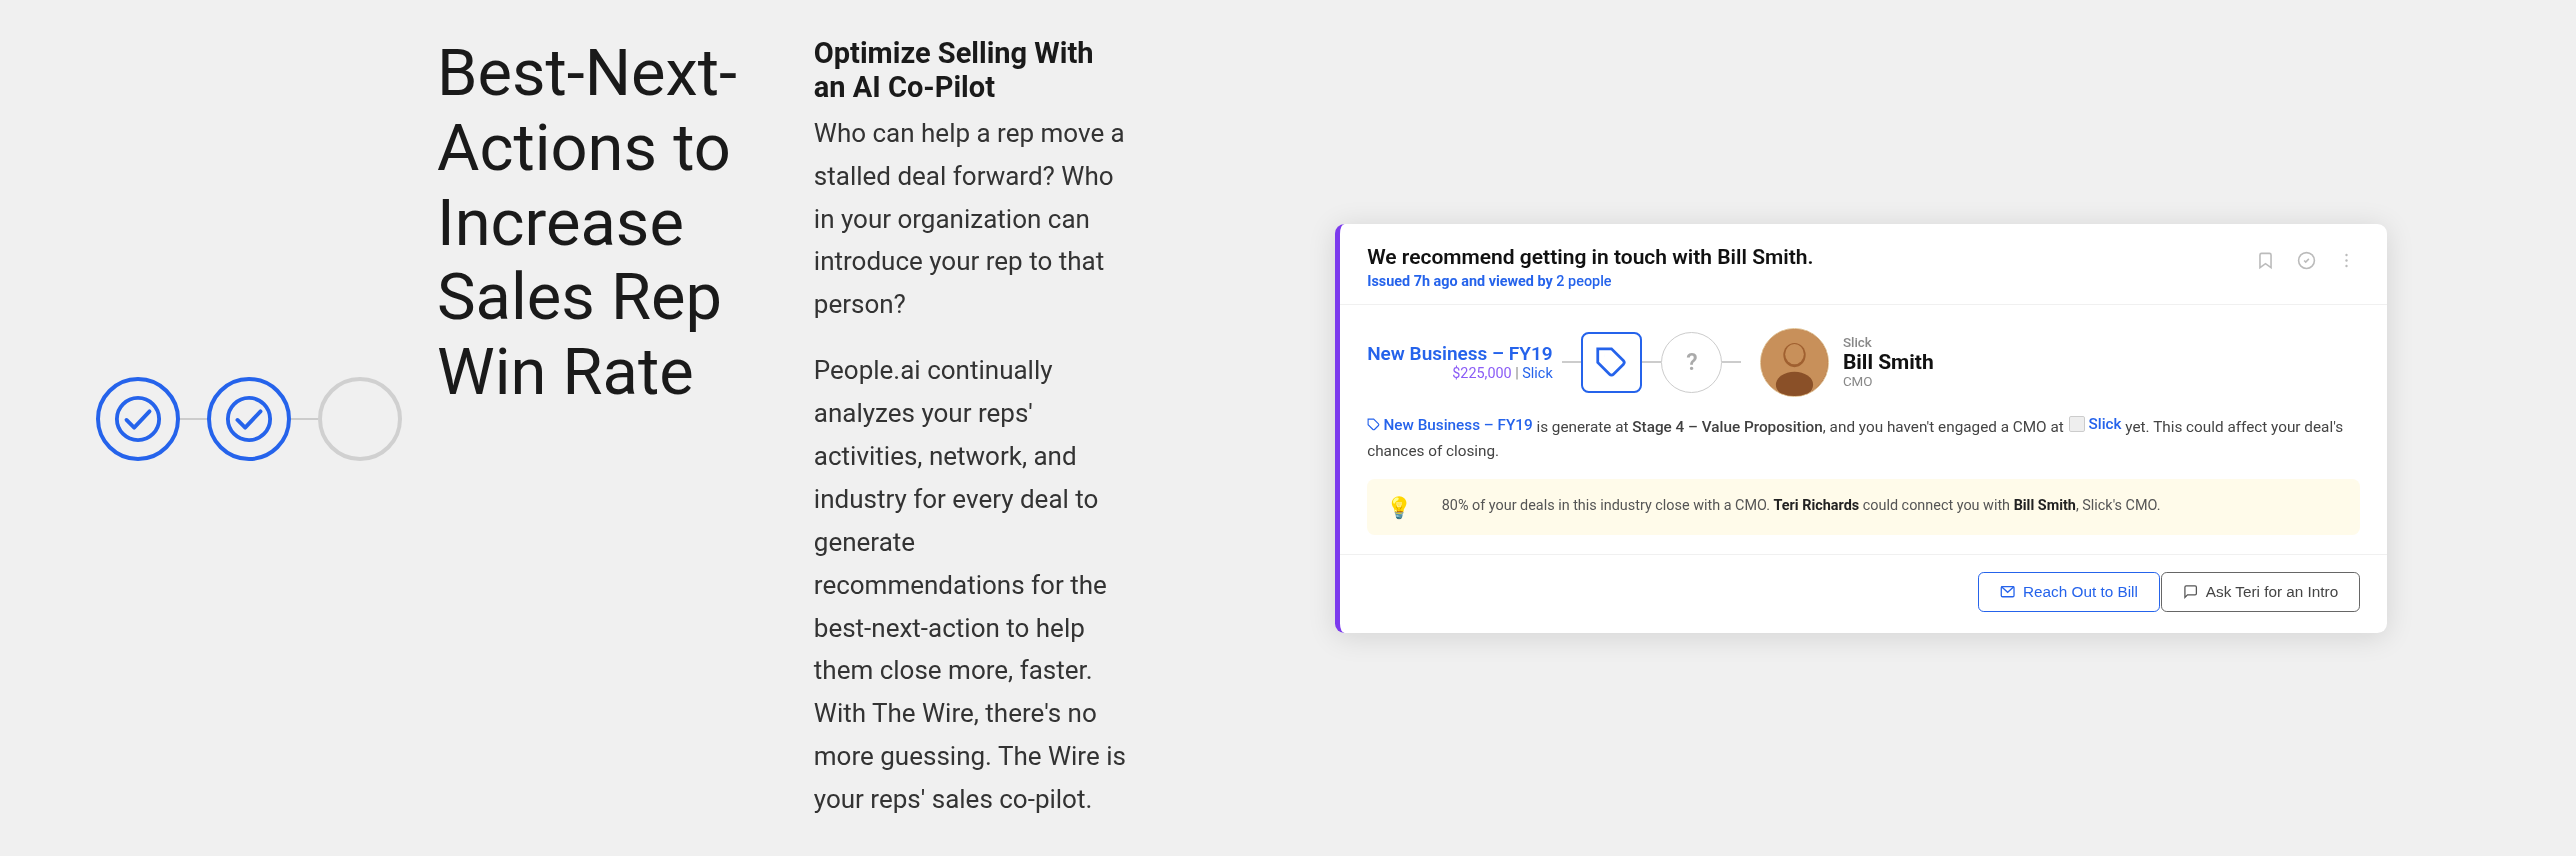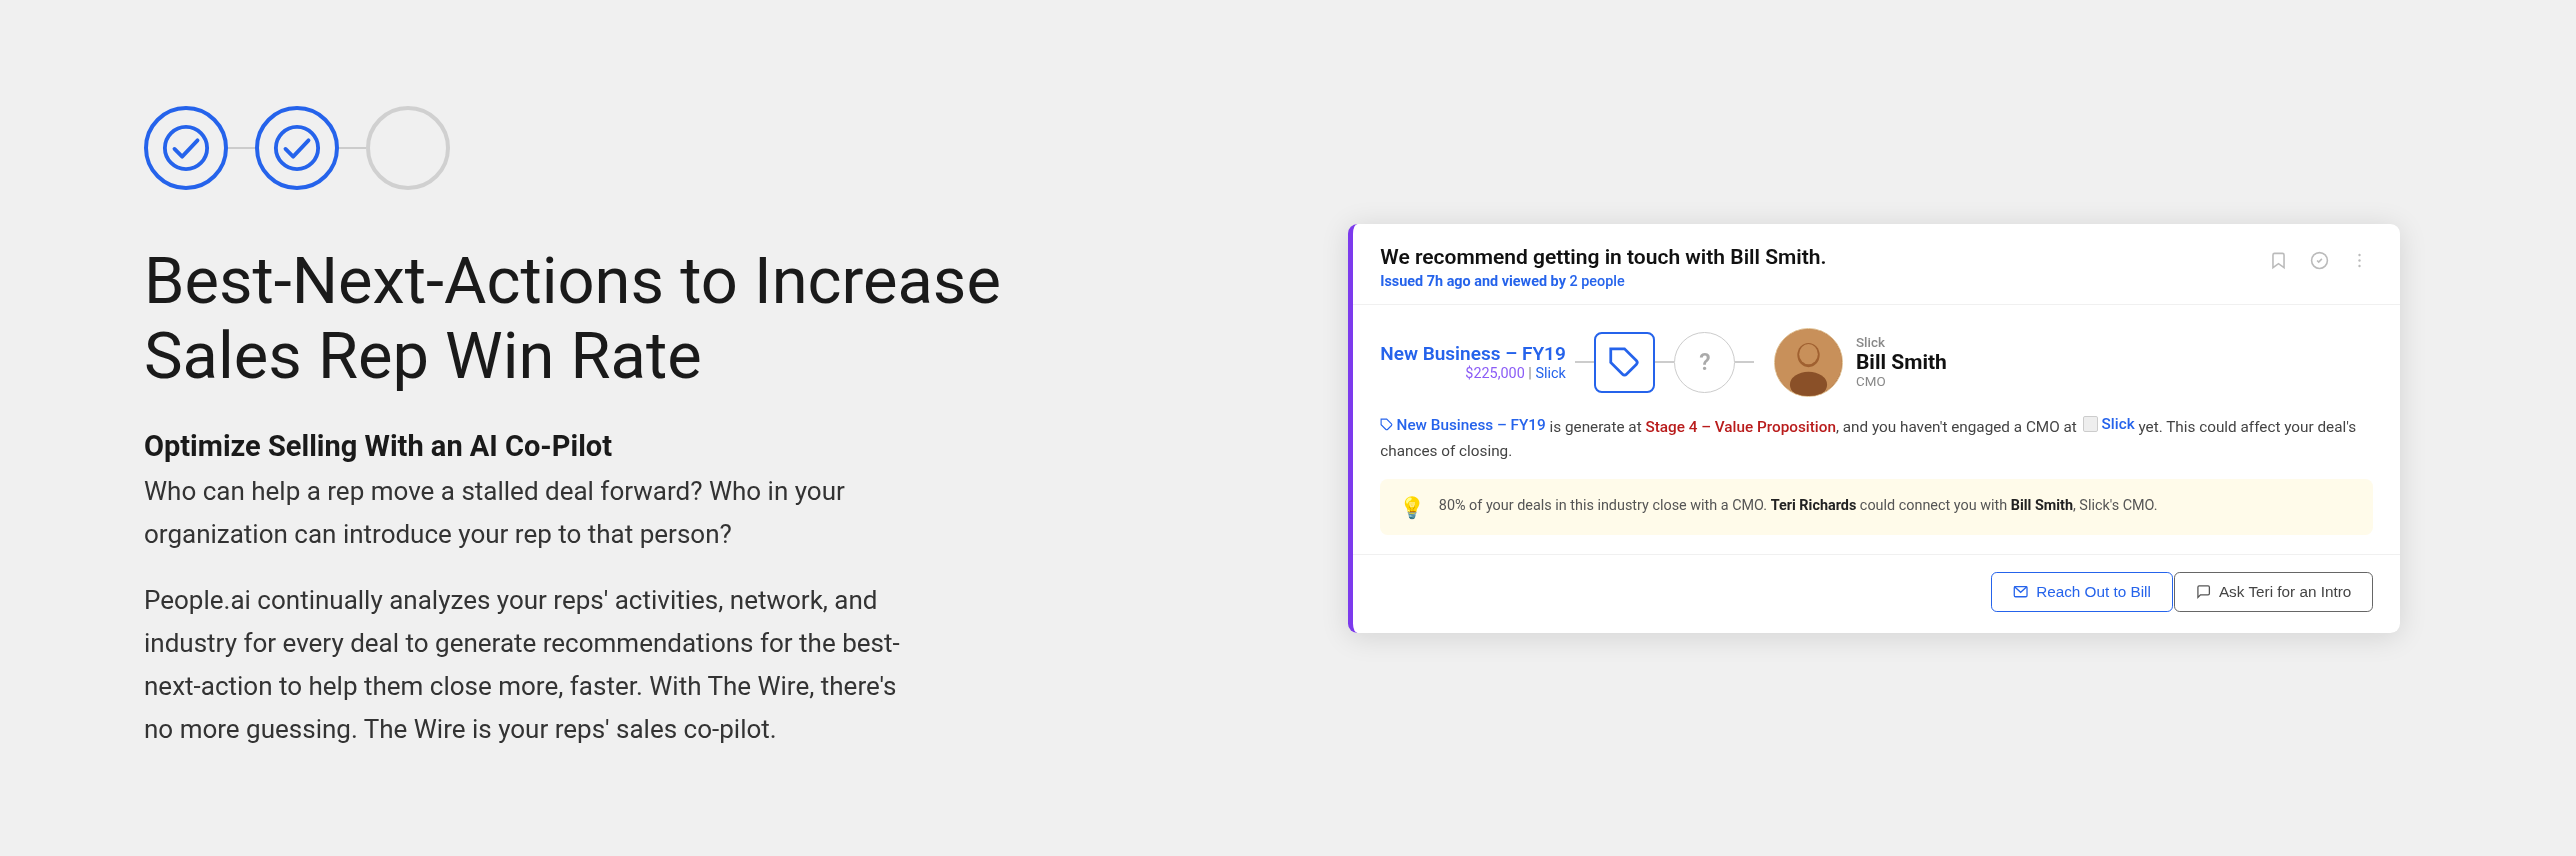--- a/index.html
+++ b/index.html
@@ -20,23 +20,22 @@
       height: 100%;
       align-items: center;
       padding: 58px 96px;
       gap: 115px;
     }
 
     
     .left-section {
       flex: 1;
       display: flex;
-      flex-direction: column;
+      flex-direction: row;
       gap: 35px;
-      margin-left: 48px;
     }
 
     
     .steps-row {
       display: flex;
       align-items: center;
       gap: 0;
       margin-bottom: 19px;
     }
 
@@ -269,21 +268,21 @@
       color: #444;
       line-height: 1.6;
     }
 
     .insight-text .link-blue {
       color: #2563EB;
       font-weight: 500;
     }
 
     .insight-text .link-purple {
-      color: #b91c1c;
+      color: #404040;
       font-weight: 500;
     }
 
     .company-icon {
       display: inline-block;
       width: 15.3px;
       height: 15.3px;
       background: #eee;
       border: 1px solid #ccc;
       border-radius: 1.9px;
@@ -305,20 +304,21 @@
     .lightbulb-icon {
       font-size: 21px;
       margin-top: 1.9px;
       flex-shrink: 0;
     }
 
     .tip-text {
       font-size: 14.4px;
       color: #555;
       line-height: 1.6;
+      margin-left: 16px;
     }
 
     .tip-text .bold-name {
       font-weight: 700;
       color: #222;
     }
 
     
     .action-row {
       display: flex;

